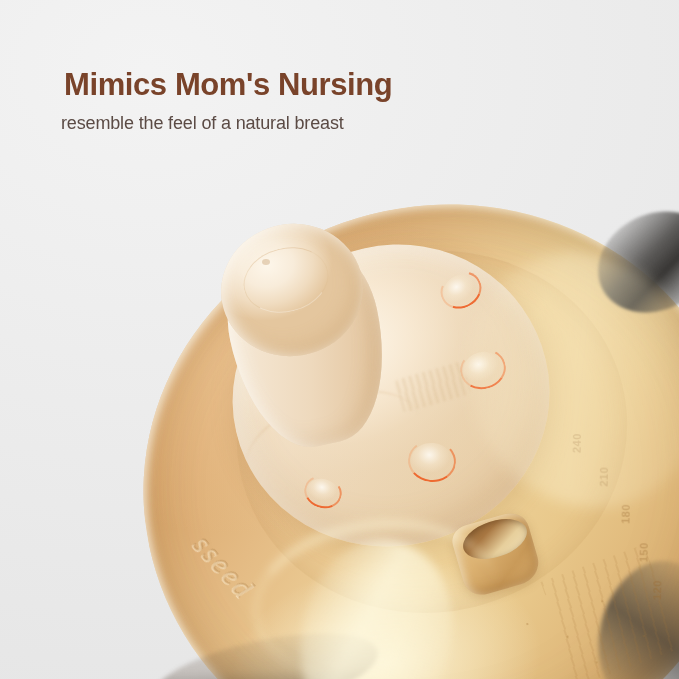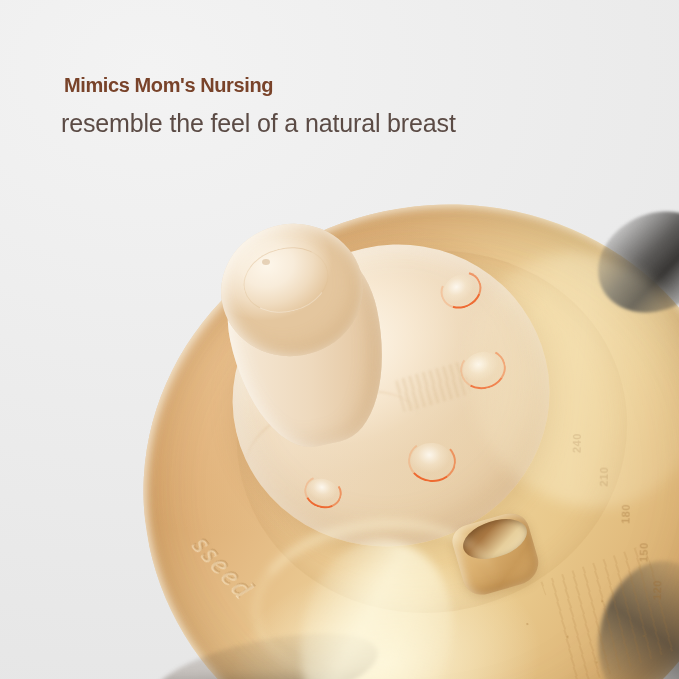--- a/index.html
+++ b/index.html
@@ -37,30 +37,30 @@
 
   
   .copy {
     position: absolute;
     left: 64px;
     top: 66px;
     z-index: 40;
   }
   .headline {
     margin: 0;
-    font-size: 20px;
+    font-size: 31px;
     line-height: 38px;
     font-weight: 700;
     letter-spacing: -0.4px;
     color: #79432a;
     white-space: nowrap;
   }
   .subhead {
     margin: 7px 0 0 -3px;
-    font-size: 25px;
+    font-size: 18px;
     line-height: 24px;
     font-weight: 400;
     letter-spacing: -0.15px;
     color: #5b4b45;
     white-space: nowrap;
   }
 
   
   .product {
     position: absolute;

